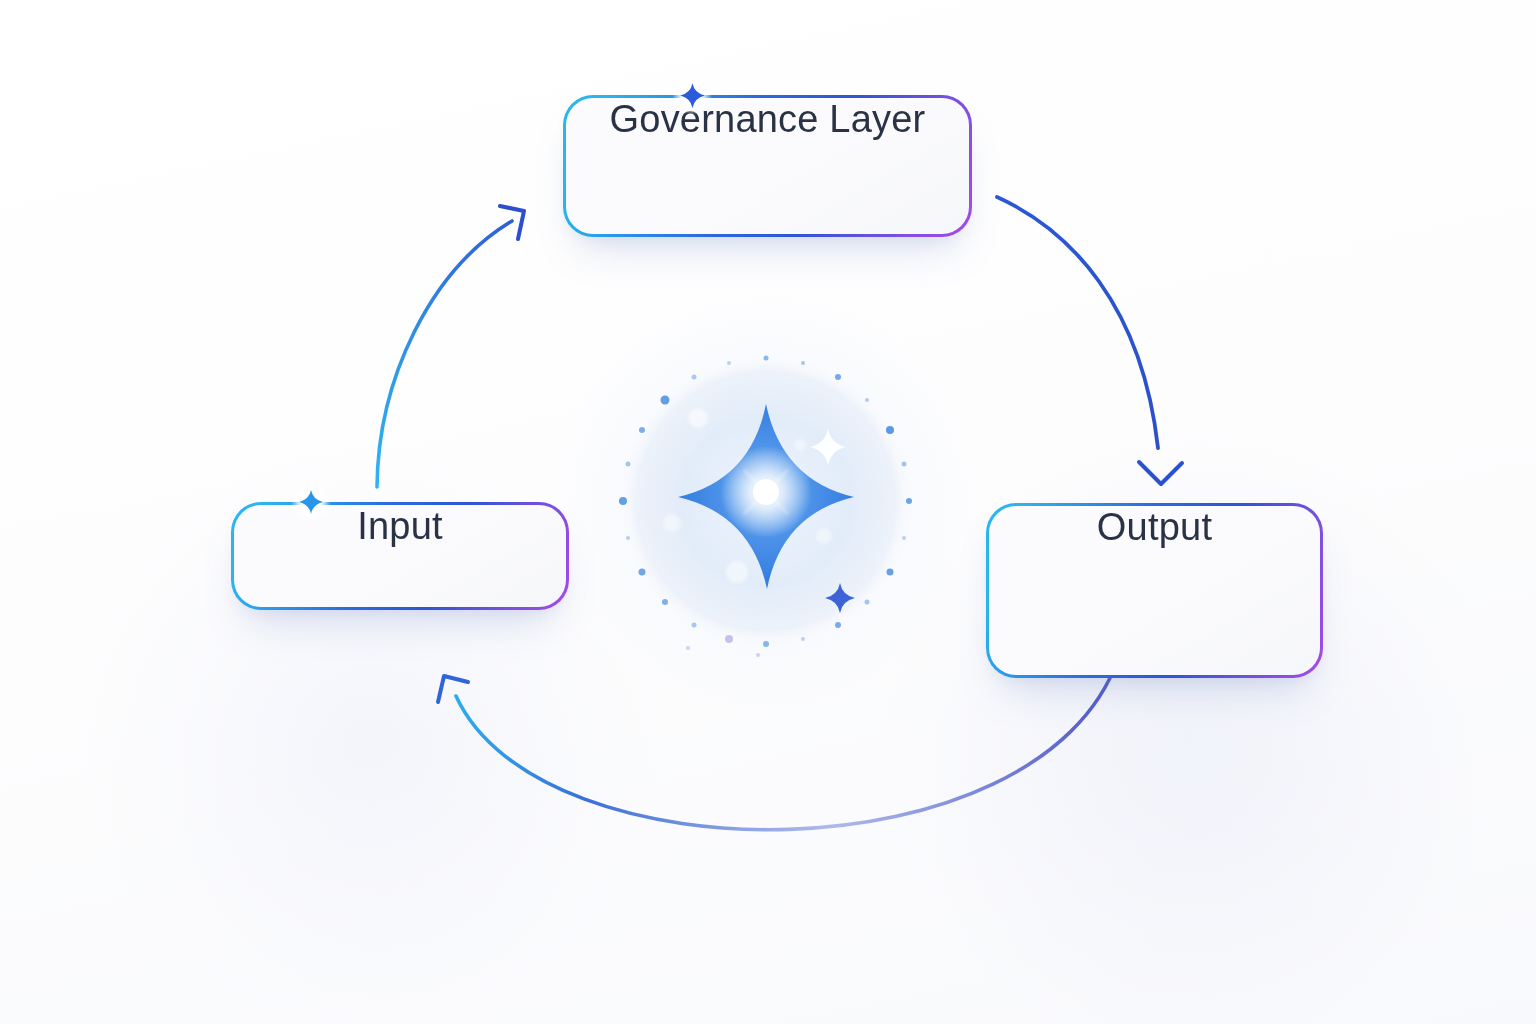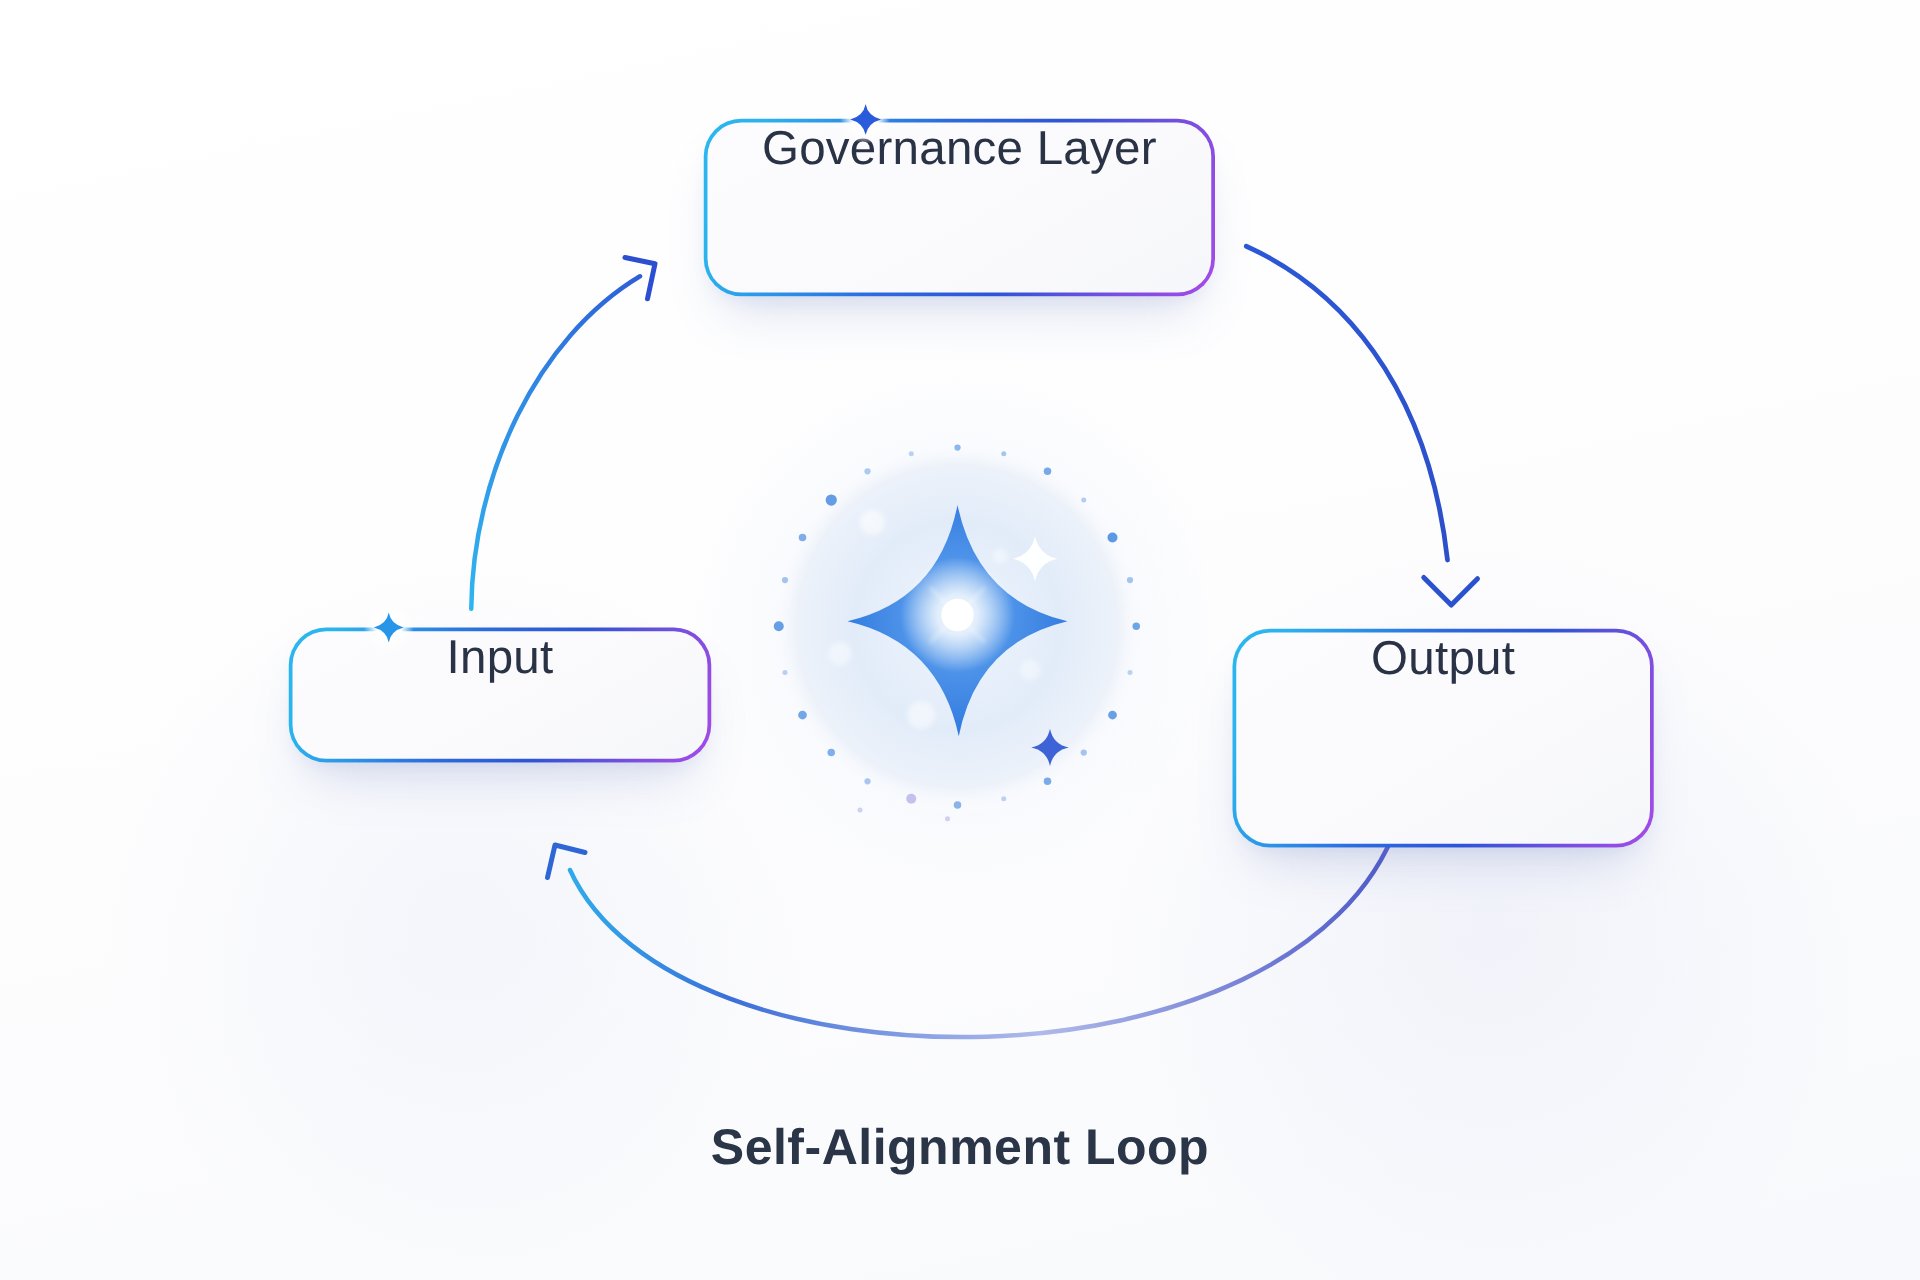--- a/index.html
+++ b/index.html
@@ -188,15 +188,14 @@
       </svg>
     </span>
   </div>
 
   <div class="node node-output">
     <div class="node-inner">
       <span class="node-label">Output</span>
     </div>
   </div>
 
-  <div class="diagram-title">Self-Alignment Loop</div>
 
 </div>
 
 </body></html>

